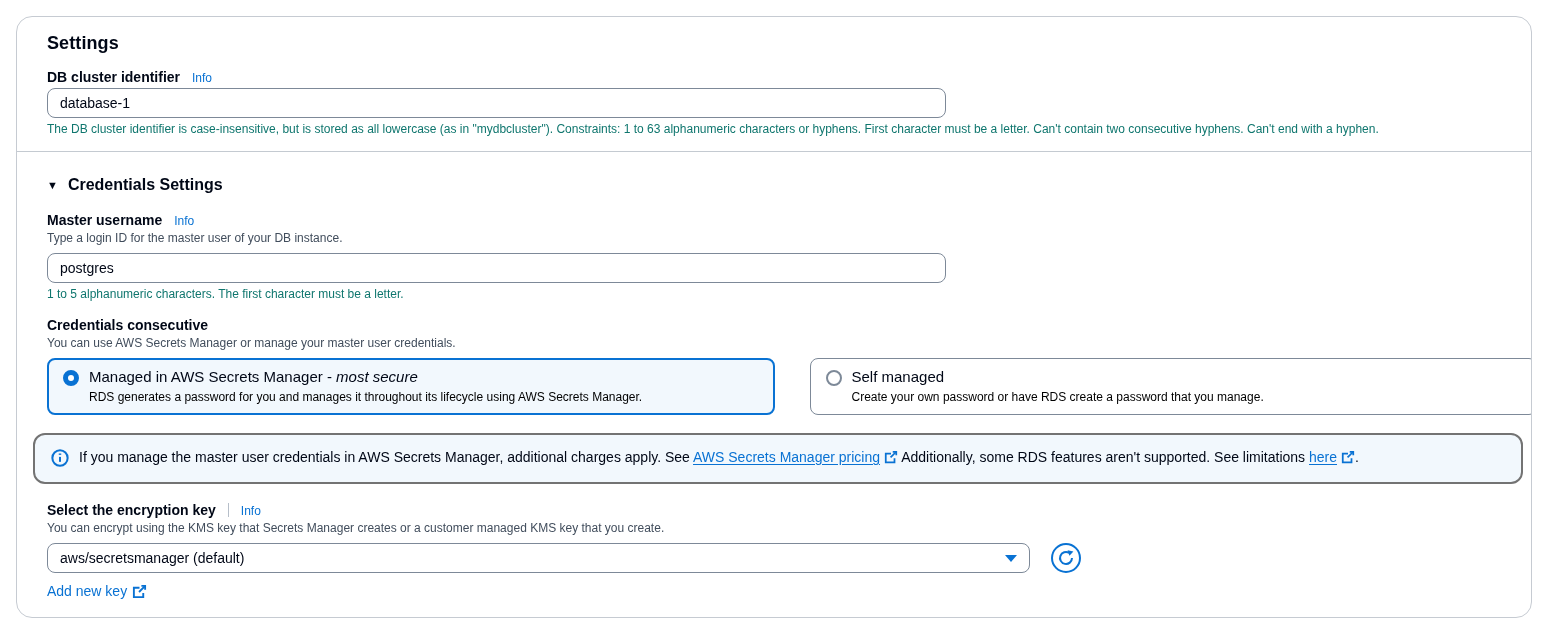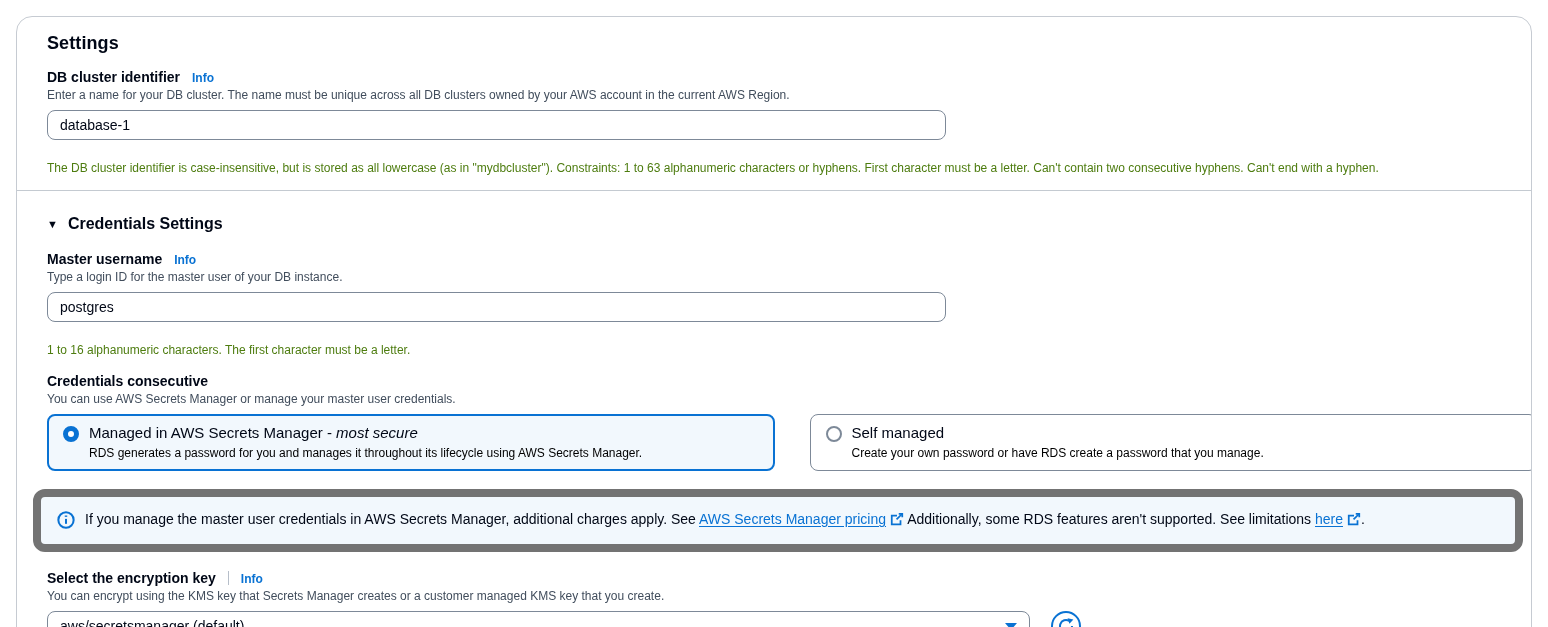--- a/index.html
+++ b/index.html
@@ -21,27 +21,27 @@
   }
   .section-top { padding: 12px 16px 15px 16px; }
   .section-main { padding: 24px 16px 16px 16px; }
 
   h1.page-title { font-size: 18px; font-weight: 700; margin: 4px 0 15px 14px; letter-spacing: 0.1px; }
 
   .field { margin-left: 14px; }
   .label-row { display: flex; align-items: baseline; margin-bottom: 3px; }
   .field-label { font-weight: 700; font-size: 14px; color: #000716; }
   .info-link {
-    font-size: 12px; font-weight: 700; color: #0972d3;
+    font-size: 12px; font-weight: 400; color: #0972d3;
     margin-left: 12px; cursor: pointer; text-decoration: none;
   }
   .label-divider { display: inline-block; width: 1px; height: 14px; background: #b6bec9; margin: 0 4px 0 12px; align-self: center; }
   .label-divider + .info-link { margin-left: 8px; }
   .field-desc { font-size: 12px; color: #414d5c; margin-bottom: 8px; }
-  .field-constraint { font-size: 12px; color: #4d7c0f; margin-top: 21px; }
+  .field-constraint { font-size: 12px; color: #0f766e; margin-top: 4px; }
 
   .text-input {
     width: 899px; height: 30px;
     border: 1px solid #7d8998; border-radius: 8px;
     padding: 0 12px; font-size: 14px; color: #000716;
     font-family: inherit; background: #ffffff; outline: none; display: block;
   }
 
   .divider { border-top: 1px solid #c4cad1; width: 100%; }
 
@@ -63,21 +63,21 @@
     border: 2px solid #7d8998; background: #ffffff; margin-top: 3px; flex: none; cursor: pointer;
   }
   .radio.checked { border: 5px solid #0972d3; }
   .tile-body { margin-left: 10px; }
   .tile-title { font-size: 15px; color: #000716; line-height: 20px; }
   .tile-title em { font-style: italic; }
   .tile-desc { font-size: 12px; color: #000000; margin-top: 2px; line-height: 16px; }
 
   .alert {
     display: flex; align-items: flex-start;
-    border: 8px solid #737373; border-radius: 12px; background: #f2f8fd;
+    border: 2px solid #737373; border-radius: 12px; background: #f2f8fd;
     padding: 12px 16px; width: 1490px; margin-bottom: 18px;
   }
   .alert-icon { color: #0972d3; flex: none; margin-top: 2px; }
   .alert-text { margin-left: 10px; font-size: 14px; color: #000716; line-height: 20px; }
   .alert-link { color: #0972d3; text-decoration: underline; text-underline-offset: 2px; cursor: pointer; white-space: nowrap; }
   .alert-link .ext-icon, .add-key-link .ext-icon { margin-left: 4px; vertical-align: -2px; }
 
   .select-row { display: flex; align-items: center; margin: 8px 0 0 14px; }
   .select {
     width: 983px; height: 30px;
@@ -108,21 +108,20 @@
 <div class="card">
 
   <section class="section-top">
     <h1 class="page-title">Settings</h1>
 
     <div class="field">
       <div class="label-row">
         <span class="field-label">DB cluster identifier</span>
         <a class="info-link">Info</a>
       </div>
-      <div class="field-desc">Enter a name for your DB cluster. The name must be unique across all DB clusters owned by your AWS account in the current AWS Region.</div>
       <input class="text-input" type="text" value="database-1" style="">
       <div class="field-constraint">The DB cluster identifier is case-insensitive, but is stored as all lowercase (as in "mydbcluster"). Constraints: 1 to 63 alphanumeric characters or hyphens. First character must be a letter. Can't contain two consecutive hyphens. Can't end with a hyphen.</div>
     </div>
   </section>
 
   <div class="divider"></div>
 
   <section class="section-main">
 
     <div class="expand-header">
@@ -130,21 +129,21 @@
       <span class="expand-title">Credentials Settings</span>
     </div>
 
     <div class="field-group">
       <div class="label-row">
         <span class="field-label">Master username</span>
         <a class="info-link">Info</a>
       </div>
       <div class="field-desc">Type a login ID for the master user of your DB instance.</div>
       <input class="text-input" type="text" value="postgres" style="">
-      <div class="field-constraint">1 to 16 alphanumeric characters. The first character must be a letter.</div>
+      <div class="field-constraint">1 to 5 alphanumeric characters. The first character must be a letter.</div>
     </div>
 
     <div class="field-group" style="margin-bottom:0;">
       <div class="label-row">
         <span class="field-label">Credentials consecutive</span>
       </div>
       <div class="field-desc" style="margin-bottom:0;">You can use AWS Secrets Manager or manage your master user credentials.</div>
     </div>
 
     <div class="tiles">

